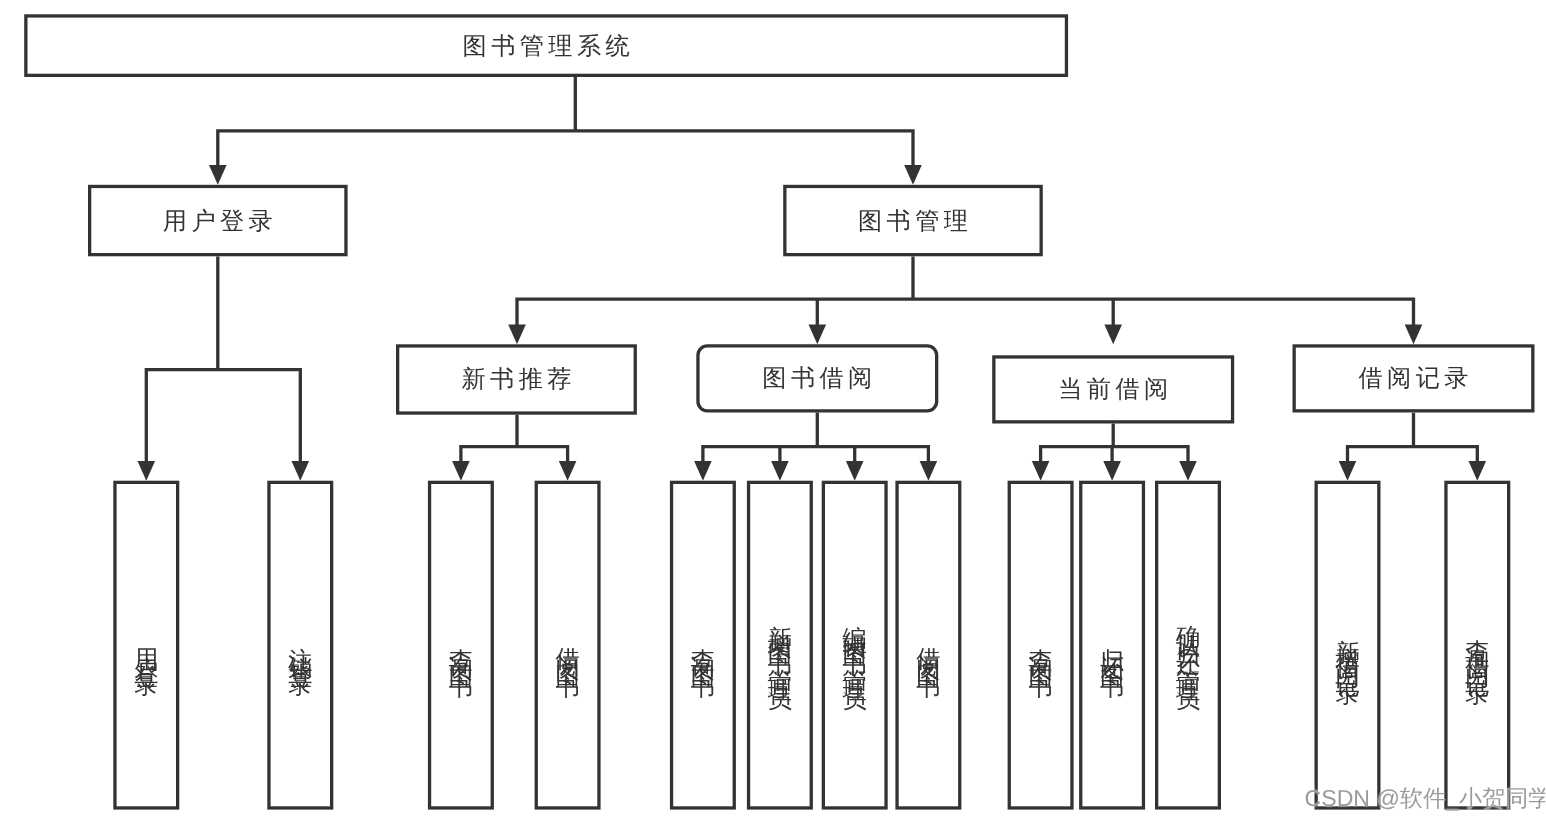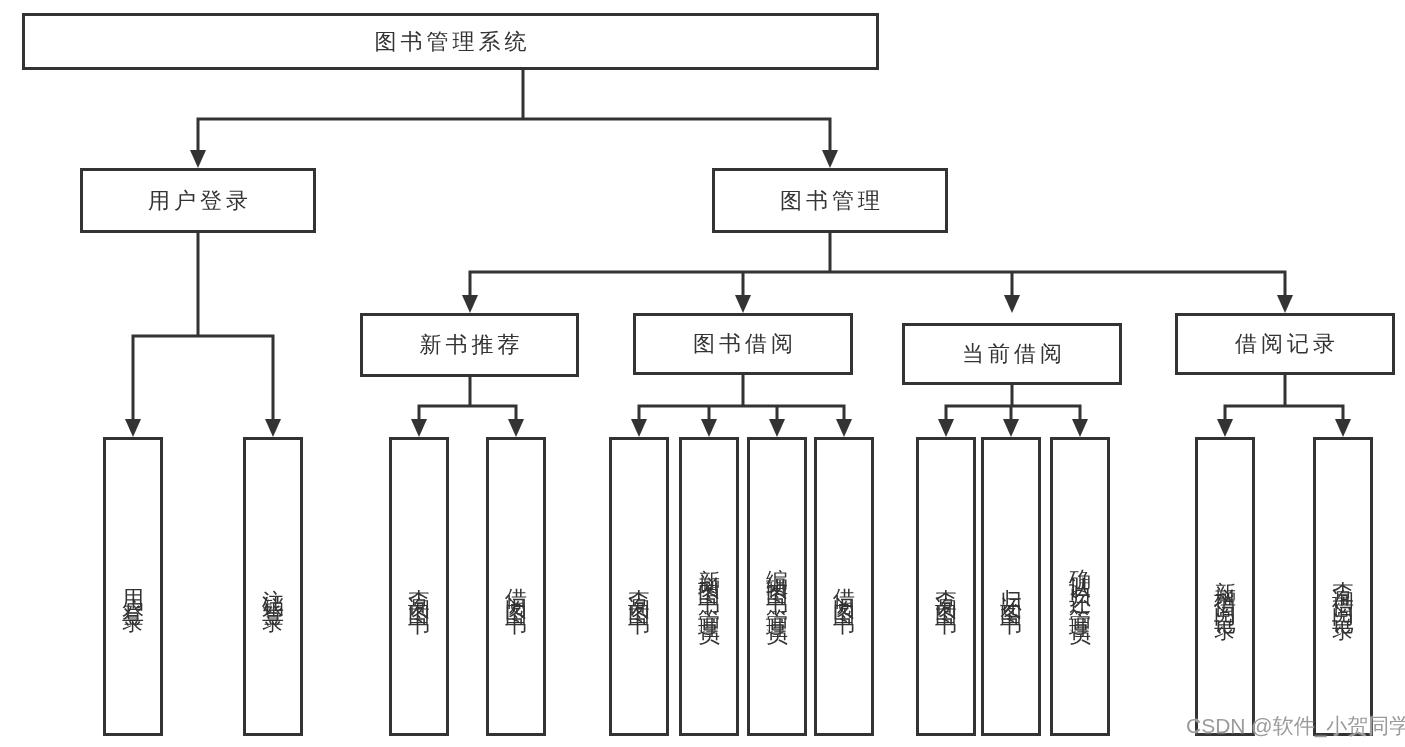--- a/index.html
+++ b/index.html
@@ -97,35 +97,35 @@
       <polygon points="1003,419 1019,419 1011,437" fill="#333333" stroke="none"></polygon>
       <polygon points="1072,419 1088,419 1080,437" fill="#333333" stroke="none"></polygon>
     </g>
     <g stroke="#333333" stroke-width="3" fill="none">
       <path d="M1285 375 V406 M1223.5 406 H1344.5 M1225 406 V421 M1343 406 V421"></path>
       <polygon points="1217,419 1233,419 1225,437" fill="#333333" stroke="none"></polygon>
       <polygon points="1335,419 1351,419 1343,437" fill="#333333" stroke="none"></polygon>
     </g>
   </svg>
 
-  <div class="node h" style="left:22px; top:13px; width:857px; height:57px;">
+  <div class="node h" style="left:22px; top:13px; width:949px; height:57px;">
     <span>图书管理系统</span>
   </div>
 
   <div class="node h" style="left:80px; top:168px; width:236px; height:65px;">
     <span>用户登录</span>
   </div>
   <div class="node h" style="left:712px; top:168px; width:236px; height:65px;">
     <span>图书管理</span>
   </div>
 
   <div class="node h" style="left:360px; top:313px; width:219px; height:64px;">
     <span>新书推荐</span>
   </div>
-  <div class="node h" style="left:633px; top:313px; width:220px; height:62px;">
+  <div class="node h" style="left:633px; top:313px; width:220px; height:62px;border-radius:10px;">
     <span>图书借阅</span>
   </div>
   <div class="node h" style="left:902px; top:313px; width:220px; height:62px;margin-top:10px;">
     <span>当前借阅</span>
   </div>
   <div class="node h" style="left:1175px; top:313px; width:220px; height:62px;">
     <span>借阅记录</span>
   </div>
 
   <div class="node v" style="left:103px; top:437px; width:60px; height:299px;">

